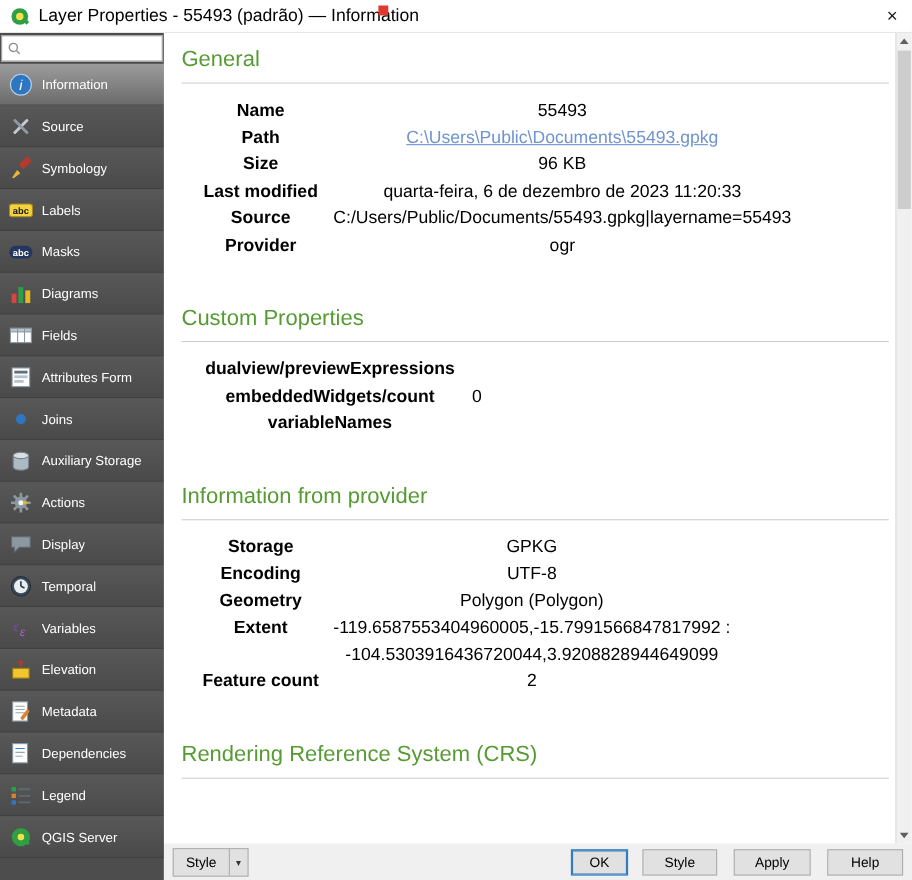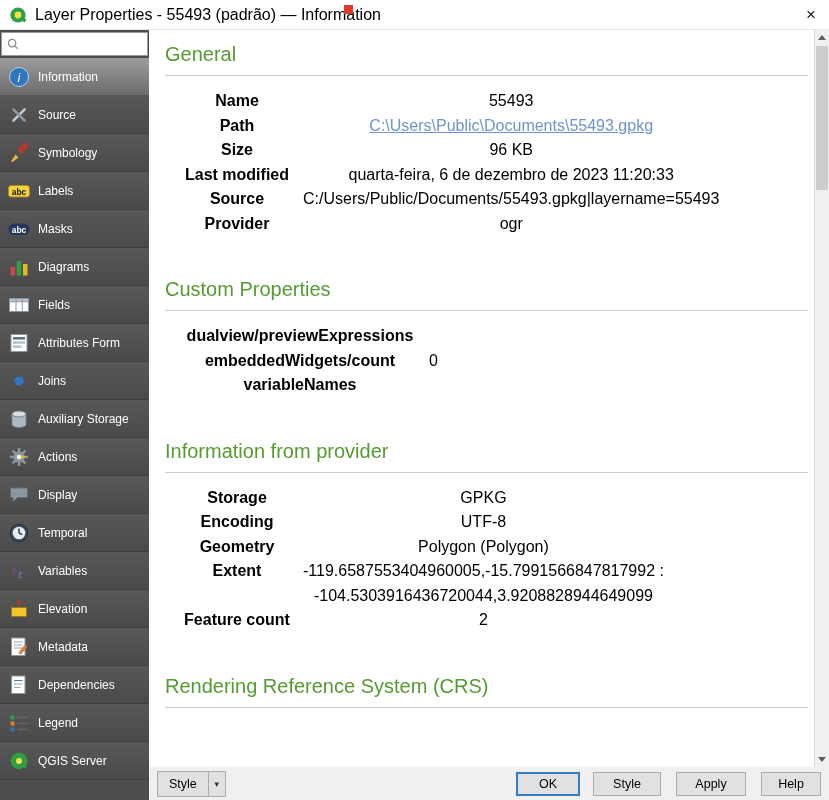--- a/index.html
+++ b/index.html
@@ -46,24 +46,24 @@
   .tri-down { width:0; height:0; border-left:4px solid transparent; border-right:4px solid transparent; border-top:5px solid #5f5f5f; }
   .sb-thumb { position:absolute; left:1px; top:16px; width:12px; height:144px; background:#cdcdcd; cursor:pointer; }
 
   
   .footer { position:absolute; left:149px; right:0; bottom:0; height:33px; background:#f0f0f0; display:flex; align-items:center; padding:0 8px; }
   .btn { height:24px; background:#e1e1e1; border:1px solid #adadad; font-size:12.5px; color:#000; display:flex; align-items:center; justify-content:center; cursor:pointer; }
   .style-btn { padding:0; height:26px; display:flex; align-items:stretch; }
   .style-main { padding:0 11px; display:flex; align-items:center;text-align:center; }
   .style-arrow { width:17px; display:flex; align-items:center; justify-content:center; border-left:1px solid #adadad; font-size:9px; color:#333; }
   .spacer { flex:1; }
-  .btn-ok { width:64px; border:1px solid var(--accent-ok-border,#2f7cc0); box-shadow:inset 0 0 0 1px var(--accent-ok-border,#2f7cc0); }
+  .btn-ok { width:52px; border:1px solid var(--accent-ok-border,#2f7cc0); box-shadow:inset 0 0 0 1px var(--accent-ok-border,#2f7cc0); }
   .btn-cancel { width:68px; margin-left:13px; }
   .btn-apply { width:70px; margin-left:15px; }
-  .btn-help { width:60px; margin-left:15px; }
+  .btn-help { width:69px; margin-left:15px; }
 </style>
 </head>
 <body>
 
 <div class="window">
 
   <div class="titlebar">
     <span class="app-icon">
       <svg viewBox="0 0 20 20">
           <circle cx="10" cy="10" r="7.6" fill="#2f9e44"></circle>

